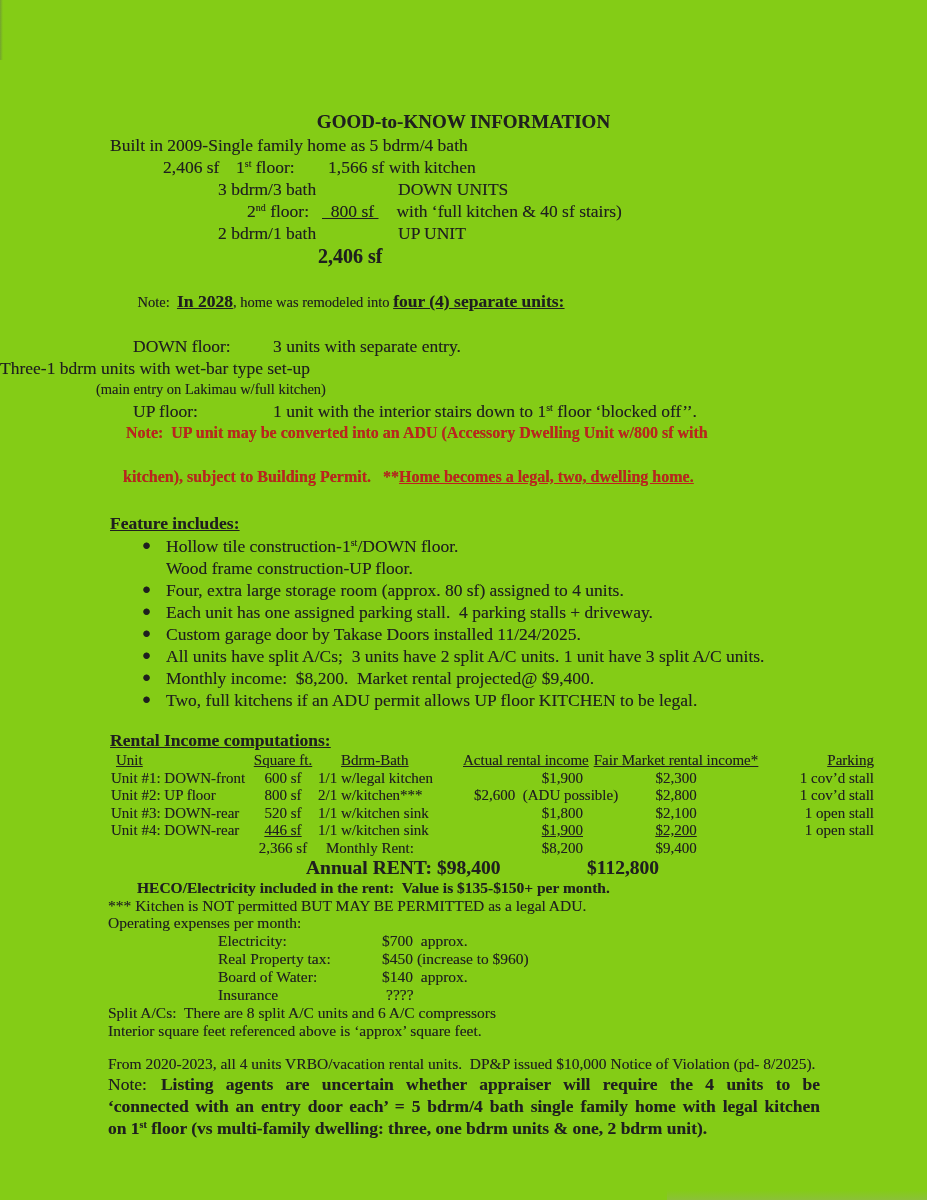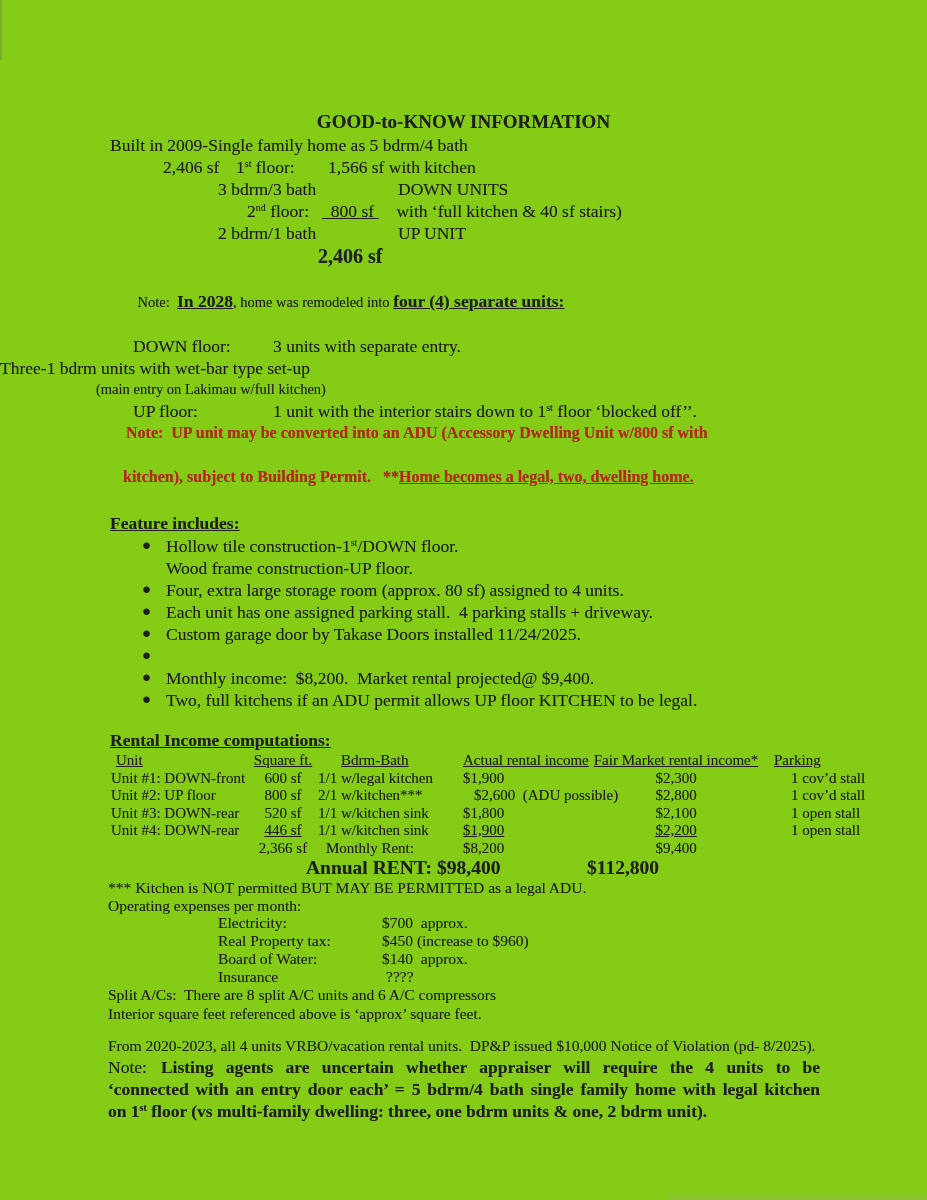--- a/index.html
+++ b/index.html
@@ -30,22 +30,22 @@
   .grand { margin-left:318px; font-weight:bold; font-size:20px; line-height:24px; }
   .red { color:#c0221e; font-weight:bold; }
   .redline { font-size:16px; line-height:22px; white-space:pre; }
   .sechead { margin-left:110px; font-weight:bold; font-size:17.5px; line-height:23px; text-decoration:underline; }
   .bullet-line { position:relative; height:22px; font-size:17.5px; line-height:22px; white-space:pre; }
   .dot { position:absolute; left:142px; top:-1px; font-size:15px; }
   .btext { position:absolute; left:166px; top:0; }
   .rtable { border-collapse:collapse; table-layout:fixed; margin-left:108px; width:730px; font-size:15px; }
   .rtable td { padding:0; white-space:pre; overflow:visible; height:17.5px; line-height:17.5px; vertical-align:top; }
   .rtable .c1 { width:132px; } .rtable .c2 { width:70px; text-align:center; }
-  .rtable .c3 { width:122px;margin-left:24px; } .rtable .c4 { width:120px; text-align:left; }
-  .rtable .c5 { width:186px; text-align:center; } .rtable .c6 { width:100px; padding-left:22px; }
+  .rtable .c3 { width:122px;margin-left:24px; } .rtable .c4 { width:120px; text-align:right; }
+  .rtable .c5 { width:186px; text-align:center; } .rtable .c6 { width:100px; padding-left:22px;text-align:right; }
   .rtable td.h1 { padding-left:8px; } .rtable td.h3 { padding-left:23px; } .rtable td.h6 { padding-left:5px; }
   .rtable td.v1 { padding-left:3px; }
   .annual { position:relative; height:22px; font-size:19.5px; font-weight:bold; line-height:22px; white-space:pre; }
   .note15 { font-size:15.5px; line-height:17.5px; white-space:pre; }
   .exp-row { position:relative; height:18px; font-size:15.5px; line-height:18px; white-space:pre; }
   .foot { margin-left:108px; font-size:15.5px; line-height:18.5px; white-space:pre; }
   .jl { width:712px; margin-left:108px; font-weight:bold; font-size:17.5px; line-height:22px;
         text-align:justify; text-align-last:justify; }
   .jl-last { width:712px; margin-left:108px; font-weight:bold; font-size:17.5px; line-height:22px; }
   .np { font-weight:normal; }
@@ -119,20 +119,21 @@
   <div class="bullet-line">
     <span class="dot">●</span>
     <span class="btext">Each unit has one assigned parking stall.  4 parking stalls + driveway.</span>
   </div>
   <div class="bullet-line">
     <span class="dot">●</span>
     <span class="btext">Custom garage door by Takase Doors installed 11/24/2025.</span>
   </div>
   <div class="bullet-line">
     <span class="dot">●</span>
+    <span class="btext">All units have split A/Cs;  3 units have 2 split A/C units. 1 unit have 3 split A/C units.</span>
   </div>
   <div class="bullet-line">
     <span class="dot">●</span>
     <span class="btext">Monthly income:  $8,200.  Market rental projected@ $9,400.</span>
   </div>
   <div class="bullet-line">
     <span class="dot">●</span>
     <span class="btext">Two, full kitchens if an ADU permit allows UP floor KITCHEN to be legal.</span>
   </div>
 
@@ -190,20 +191,21 @@
     </tr>
   </tbody>
     </table>
 
   <div class="annual">
     <span class="abs" style="left:306px">Annual RENT:</span>
     <span class="abs" style="left:437px">$98,400</span>
     <span class="abs" style="left:587px">$112,800</span>
   </div>
 
+  <div class="note15 b" style="margin-left:137px">HECO/Electricity included in the rent:  Value is $135-$150+ per month.</div>
   <div class="note15" style="margin-left:108px">*** Kitchen is NOT permitted BUT MAY BE PERMITTED as a legal ADU.</div>
   <div class="note15" style="margin-left:108px">Operating expenses per month:</div>
 
   <div class="exp-row">
     <span class="abs" style="left:218px">Electricity:</span>
     <span class="abs" style="left:382px">$700  approx.</span>
   </div>
   <div class="exp-row">
     <span class="abs" style="left:218px">Real Property tax:</span>
     <span class="abs" style="left:382px">$450 (increase to $960)</span>

